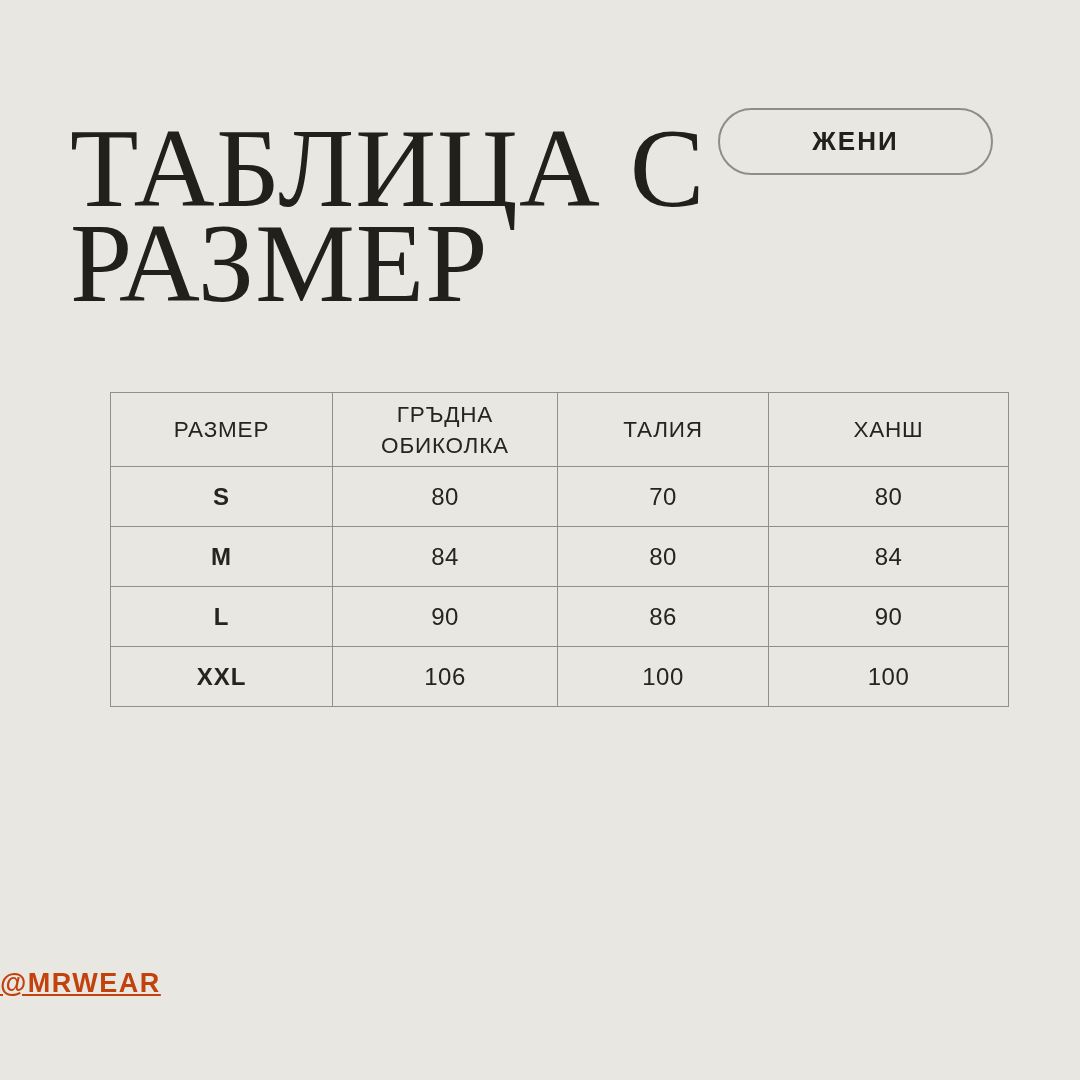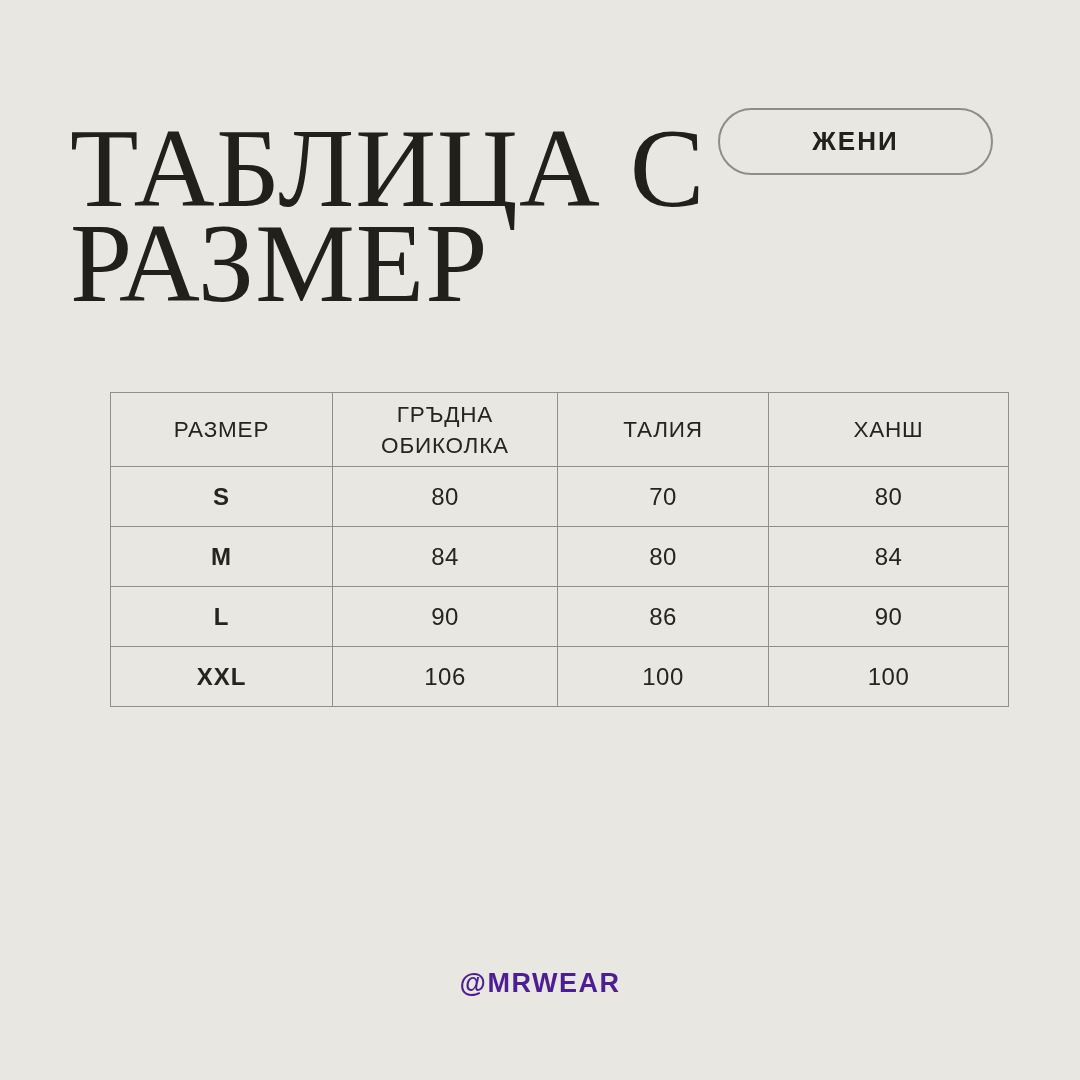--- a/index.html
+++ b/index.html
@@ -95,25 +95,25 @@
   .col-chest { width: 225px; }
   .col-waist { width: 211px; }
   .col-hips  { width: 240px; }
 
   
   .footer {
     position: absolute;
     left: 0;
     top: 968px;
     width: 1080px;
-    text-align: center;
     font-size: 27px;
     font-weight: 600;
     letter-spacing: 1.5px;
-    color: #4c1d95;
+    color: #c2410c;
+    text-decoration: underline;
   }
 </style>
 </head>
 <body>
 
 <div class="canvas">
 
   <h1 class="title">
     <span class="line">ТАБЛИЦА С</span>
     <span class="line">РАЗМЕР</span>

